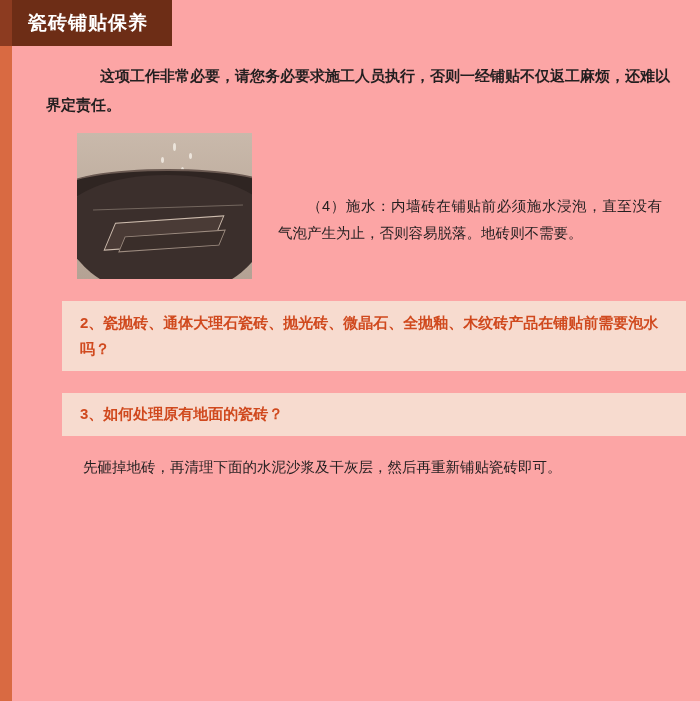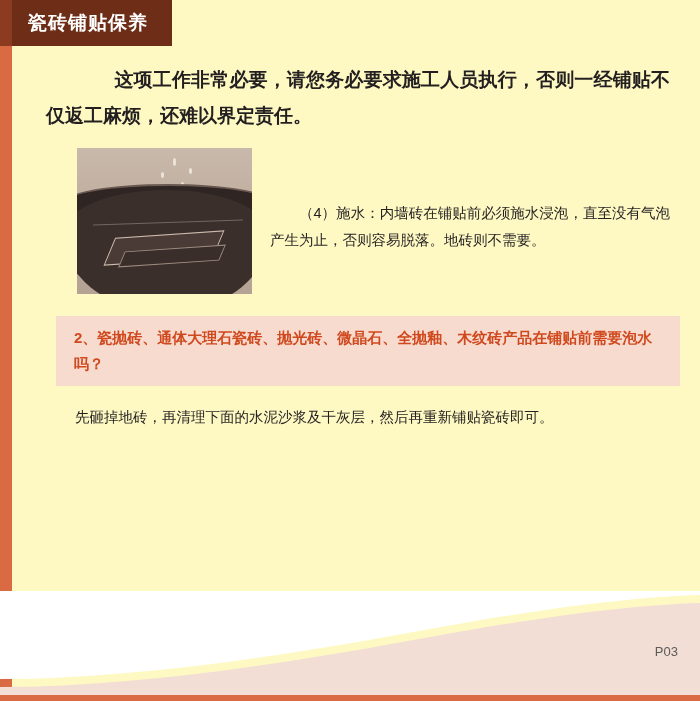--- a/index.html
+++ b/index.html
@@ -13,21 +13,21 @@
     font-family: "Liberation Sans", sans-serif;
     overflow: hidden;
     position: relative;
   }
   .page {
     position: absolute;
     left: 0;
     top: 0;
     width: 700px;
     height: 701px;
-    background: #fef9c3;
+    background: #fca5a5;
     overflow: hidden;
   }
 
   
   .left-bar {
     position: absolute;
     left: 0;
     top: 0;
     width: 12px;
     height: 701px;
@@ -63,30 +63,30 @@
 
   
   .content {
     position: absolute;
     left: 46px;
     top: 62px;
     width: 624px;
   }
 
   p {
-    margin: 0;
+    margin: 8px;
     color: #231f20;
     font-size: 14.5px;
     line-height: 1.85;
     text-align: justify;
   }
 
   .para-1 {
     color: #231f20;
-    font-size: 19px;
+    font-size: 15px;
     line-height: 1.9;
     font-weight: bold;
     margin: 0 0 14px 0;
     text-indent: 3.6em;
   }
 
   
   .fig-block {
     position: relative;
     min-height: 146px;
@@ -185,21 +185,21 @@
   }
 
   .para-5 {
     clear: both;
     margin-top: 10px;
     text-indent: 2em;
   }
 
   
   .q-band {
-    margin: 22px 0 0 10px;
+    margin: 22px 0 0 16px;
     background: #f7dbcf;
     color: #d0491e;
     font-size: 15px;
     line-height: 1.7;
     padding: 9px 14px 10px 18px;
     box-sizing: border-box;
     width: 624px;
     font-weight: bold;
   }
   .q-band.small {
@@ -262,28 +262,19 @@
         <div class="tile2"></div>
       </div>
       <div class="fig-text">
         <p>（4）施水：内墙砖在铺贴前必须施水浸泡，直至没有气泡产生为止，否则容易脱落。地砖则不需要。</p>
       </div>
     </div>
 
 
     <div class="q-band">2、瓷抛砖、通体大理石瓷砖、抛光砖、微晶石、全抛釉、木纹砖产品在铺贴前需要泡水吗？</div>
 
+    <div class="q-band small">3、如何处理原有地面的瓷砖？</div>
     <p class="answer-2">先砸掉地砖，再清理下面的水泥沙浆及干灰层，然后再重新铺贴瓷砖即可。</p>
 
   </div>
 
-  <div class="footer-wrap">
-    <svg width="700" height="110" viewBox="0 0 700 110">
-      <path d="M0,110 L0,96 C140,96 300,70 430,46 C540,26 630,14 700,12 L700,110 Z" fill="#f2ded4"></path>
-      <path d="M0,110 L0,104 C150,104 320,80 450,56 C560,36 640,24 700,22 L700,110 Z" fill="#ffffff" opacity="0.0"></path>
-      <path d="M0,110 L700,110 L700,86 C630,88 540,100 430,110 Z" fill="#ffffff" opacity="0"></path>
-      <path d="M0,88 C140,88 300,62 430,38 C540,18 630,6 700,4 L700,0 L0,0 Z" fill="#ffffff"></path>
-      <rect x="0" y="104" width="700" height="6" fill="#d96a42"></rect>
-    </svg>
-    <div class="page-num">P03</div>
-  </div>
 
 </div>
 
 </body></html>

